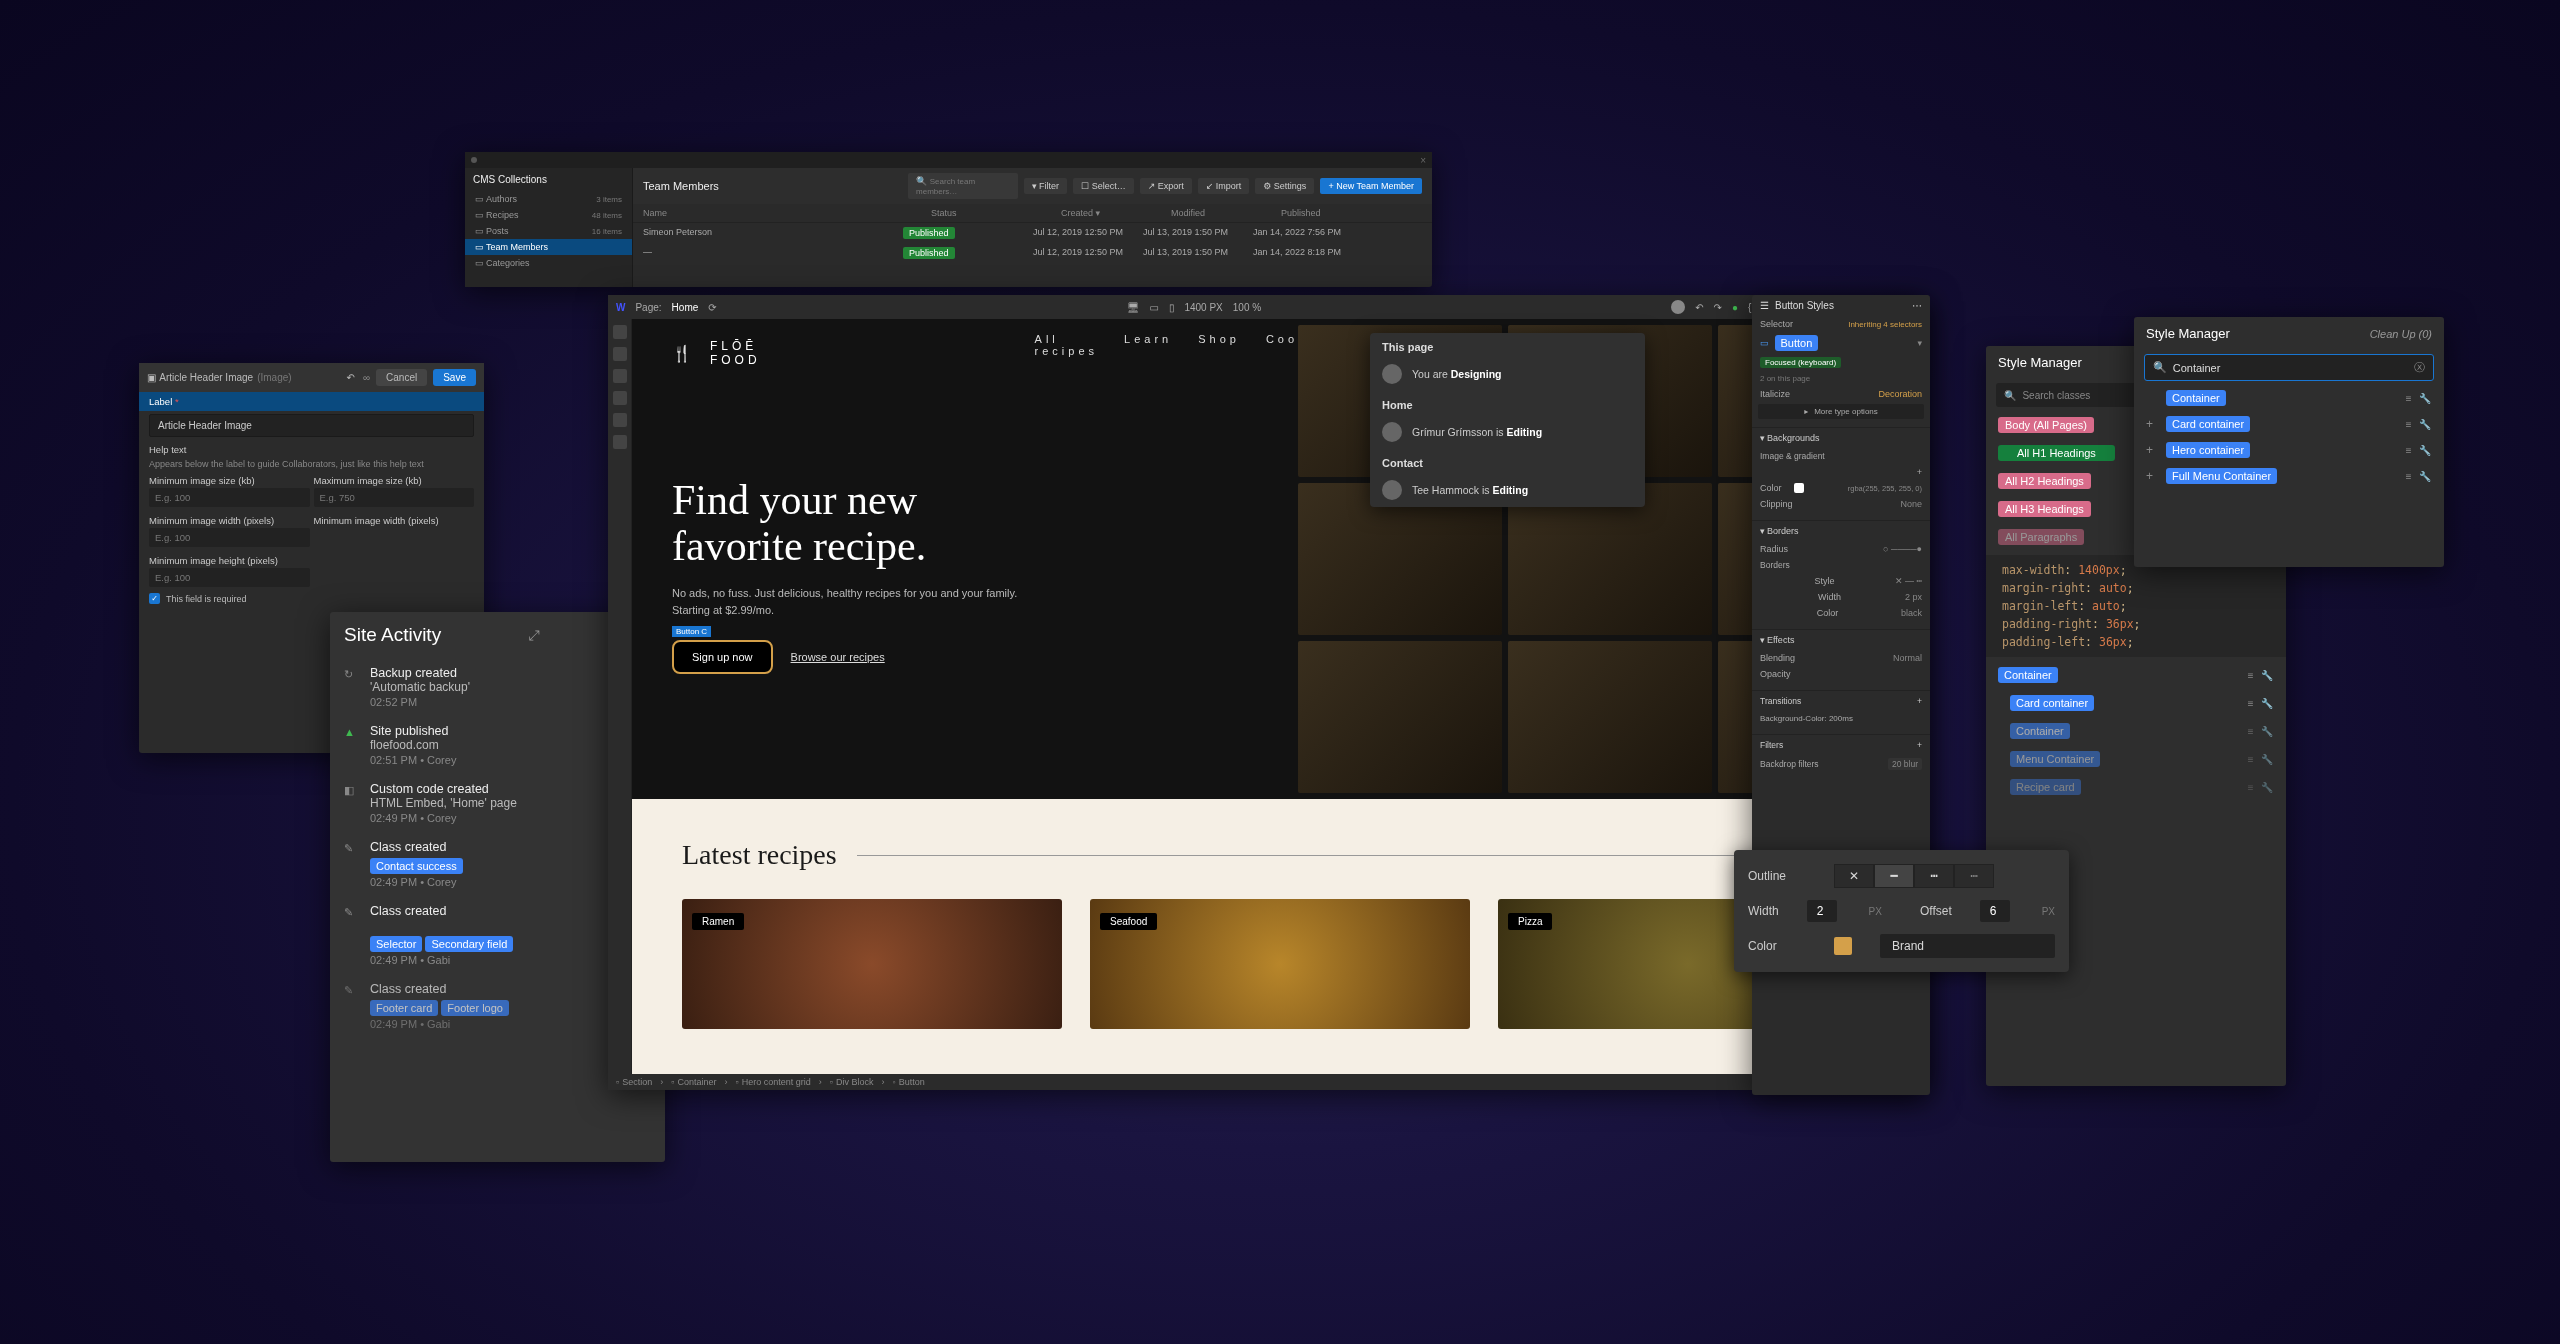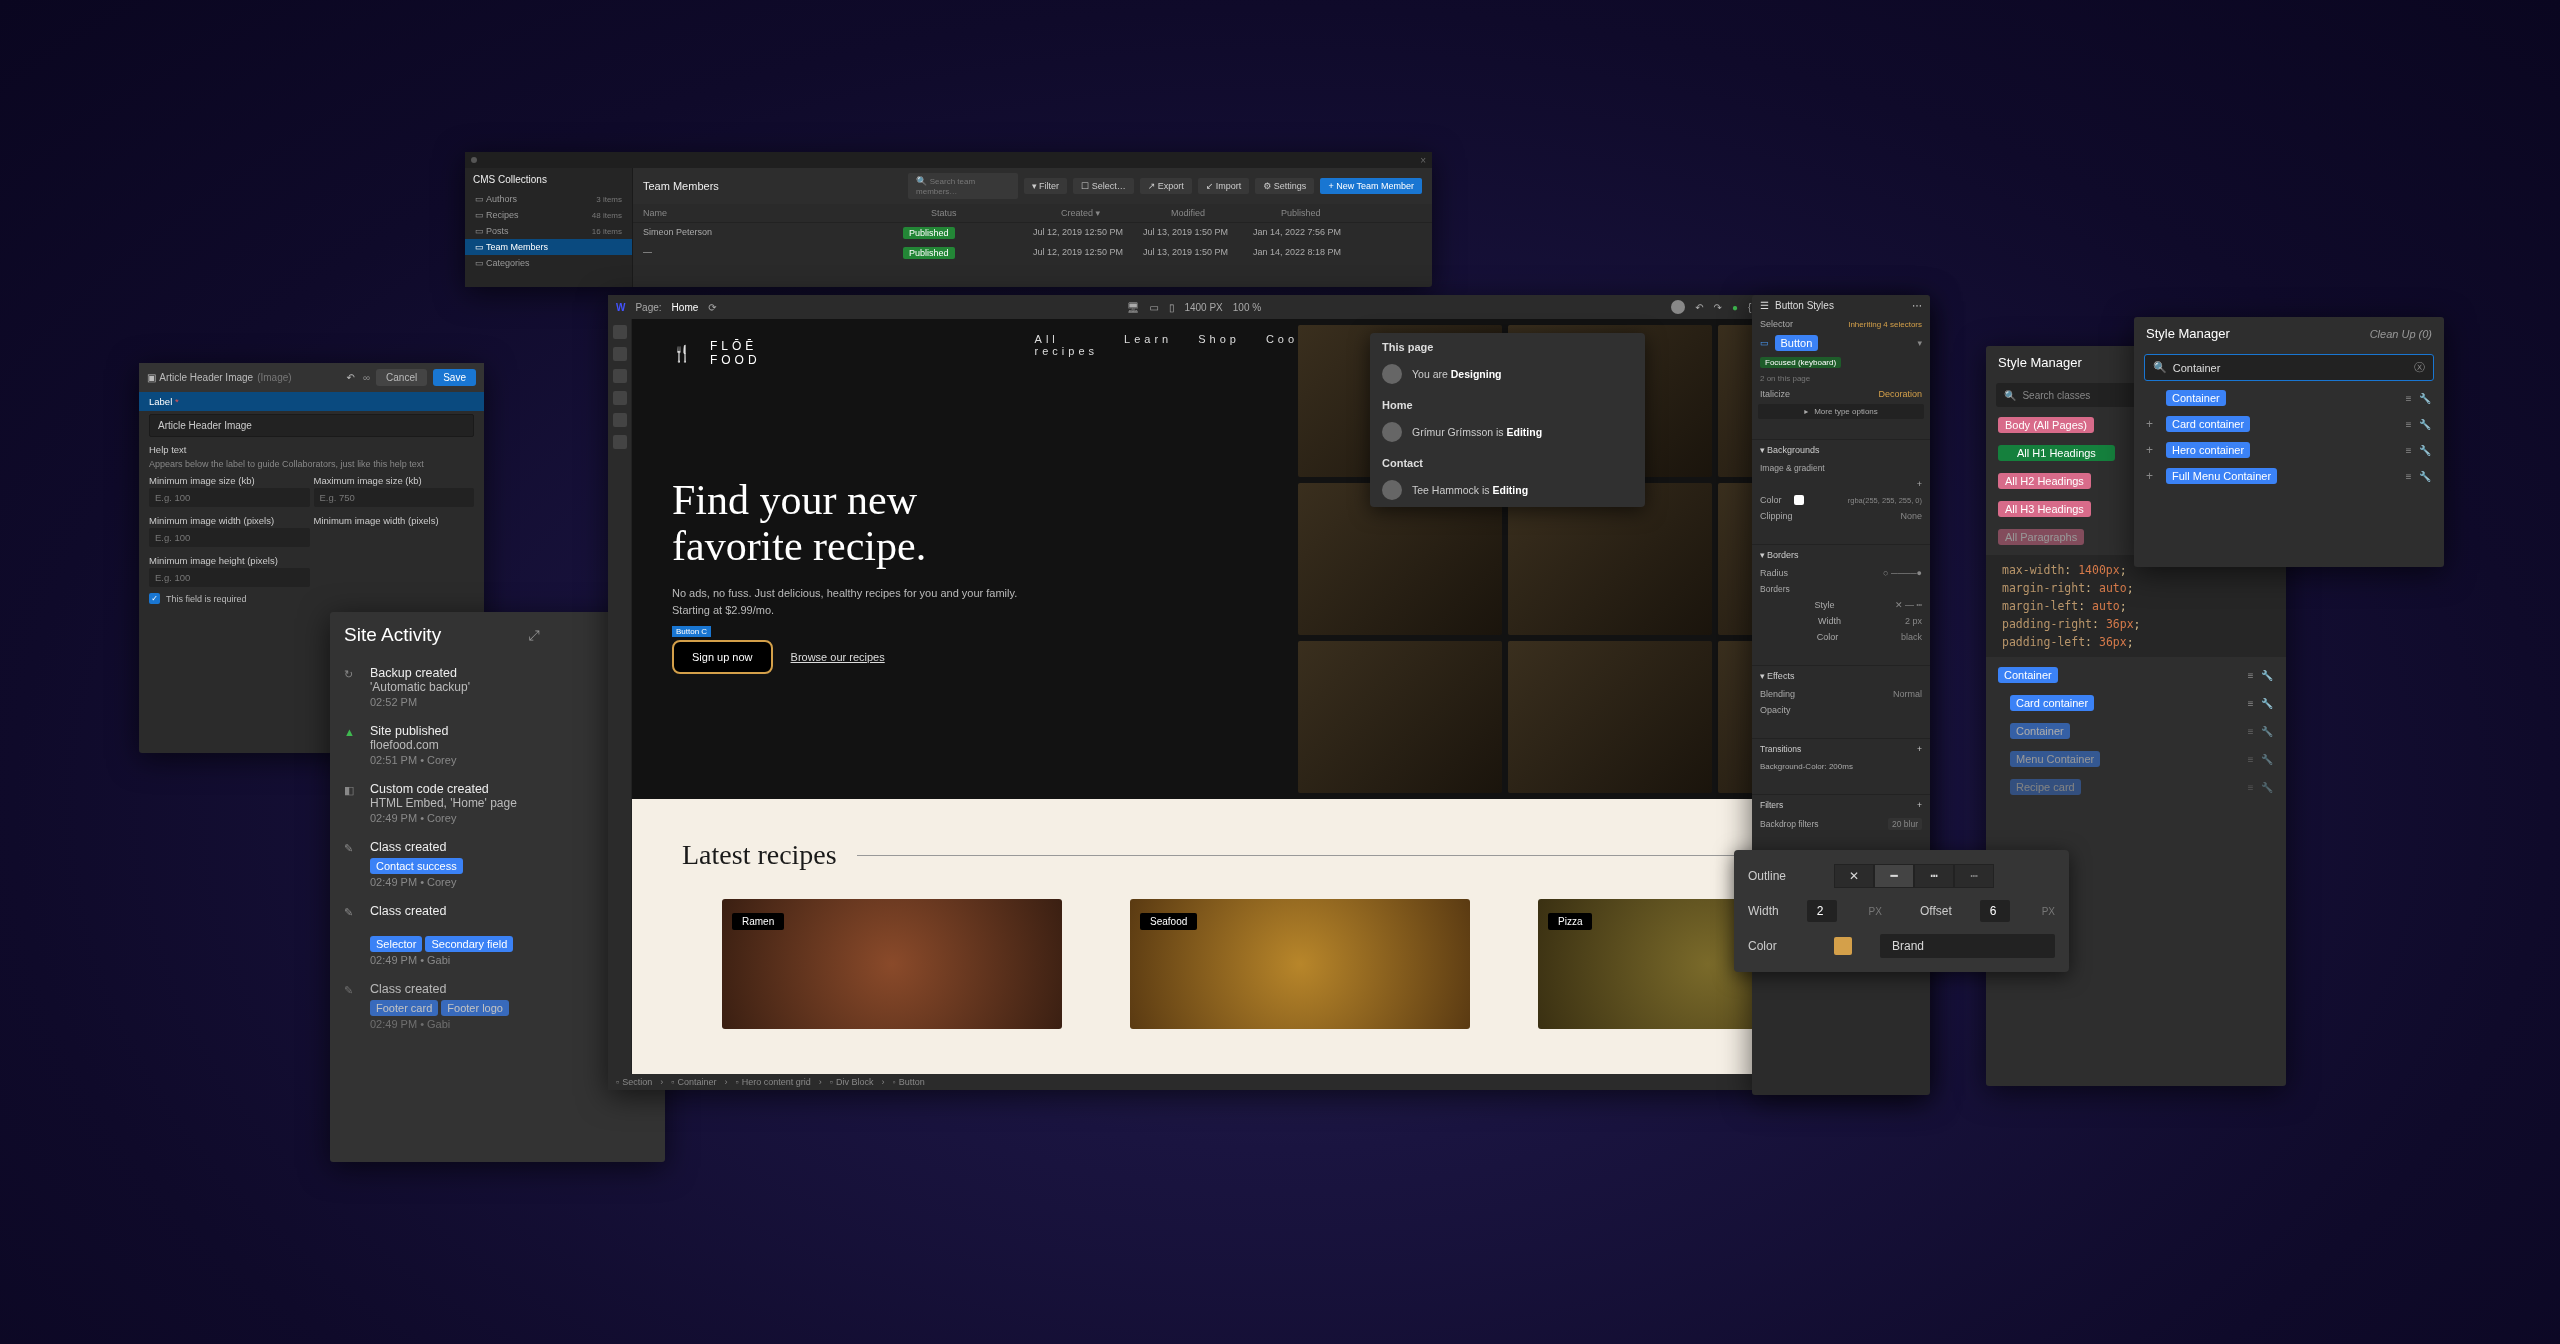--- a/index.html
+++ b/index.html
@@ -86,38 +86,38 @@
   .btn-tag { position:absolute; background:#1976d2; font-size:8px; padding:1px 4px; color:#fff; top:-14px; left:0; }
   .btn-link { color:#ddd; font-size:11px; text-decoration:underline; }
   #hero-right { flex:1; display:grid; grid-template-columns:repeat(3,1fr); gap:6px; padding:6px; }
   #hero-right div { background:linear-gradient(135deg,#3a2f1e,#1a140c); border-radius:2px; }
   #latest { background:#f5efe5; flex:1; padding:40px 50px; color:#222; }
   #latest-h { display:flex; align-items:center; gap:20px; }
   #latest-h .t { font-family: Georgia, serif; font-size:28px; color:#1a1a1a; }
   #latest-h .line { flex:1; height:1px; background:#999; }
   #latest-h .all { font-size:11px; color:#333; }
   #recipe-row { display:flex; gap:28px; margin-top:28px; }
-  .recipe { flex:1; height:130px; border-radius:3px; position:relative;margin-left:40px; }
+  .recipe { flex:1; height:130px; border-radius:3px; position:relative; }
   .recipe .tag { position:absolute; left:10px; top:14px; background:#000; color:#fff; padding:3px 10px; font-size:10px; border-radius:2px; }
   #bottom-bc { height:16px; background:#2b2b2b; display:flex; align-items:center; padding:0 8px; gap:8px; font-size:9px; color:#888; }
   #bottom-bc span { display:flex; align-items:center; gap:3px; }
 
   
   #collab { position:absolute; left:1370px; top:333px; width:275px; background:#303030; border-radius:4px; box-shadow:0 4px 20px rgba(0,0,0,.6); font-size:11px; z-index:50; }
   #collab .sec-h { padding:8px 12px 4px; font-size:11px; color:#ddd; font-weight:600; }
   #collab .row { display:flex; align-items:center; gap:10px; padding:7px 12px; }
   #collab .av { width:20px;height:20px;border-radius:50%;background:#666; }
   #collab .txt { font-size:10.5px; color:#ccc; }
   #collab .txt b { color:#fff; font-weight:600; }
 
   
   #style-rail { left:1752px; top:295px; width:178px; height:800px; background:#2b2b2b; font-size:9px; }
   #style-rail .h { display:flex; align-items:center; padding:5px 8px; font-size:10px; color:#ddd; }
   #style-rail .row { display:flex; align-items:center; padding:3px 8px; gap:6px; color:#aaa; }
-  #style-rail .sec { padding:5px 8px; color:#ccc; border-top:1px solid #222; margin-top:20px; }
+  #style-rail .sec { padding:5px 8px; color:#ccc; border-top:1px solid #222; margin-top:8px; }
   #style-rail .val { margin-left:auto; color:#888; }
 
   
   #outline { position:absolute; left:1734px; top:850px; width:335px; background:#353535; border-radius:4px; padding:8px 0; box-shadow:0 4px 20px rgba(0,0,0,.6); font-size:12px; z-index:60; }
   #outline .r { display:flex; align-items:center; padding:6px 14px; gap:28px; }
   #outline .lab { width:58px; color:#ccc; }
   #outline .swatch { width:18px;height:18px;background:#d4a04a;border-radius:2px; }
   .seg { display:flex; gap:0; }
   .seg div { width:40px; height:24px; display:flex; align-items:center; justify-content:center; background:#2b2b2b; border:1px solid #222; }
   .seg div.sel { background:#444; }

